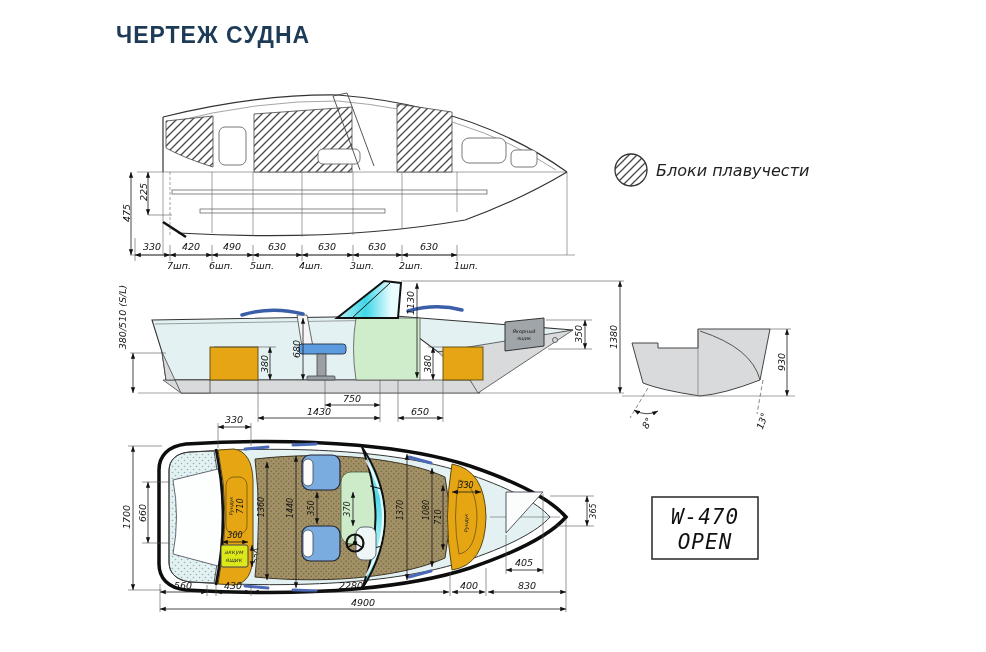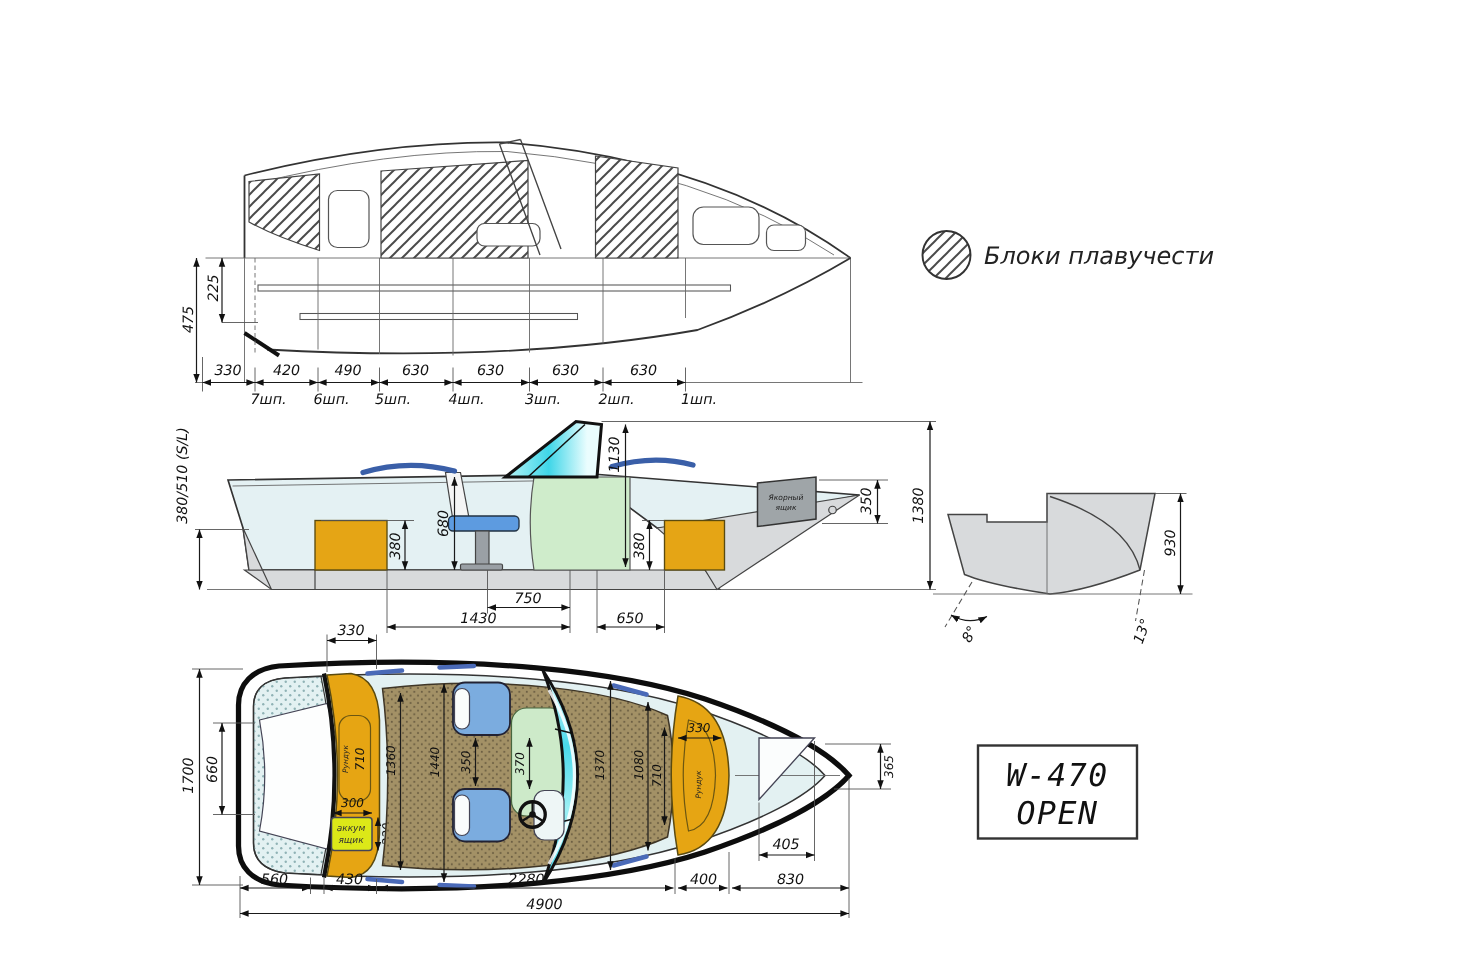--- a/index.html
+++ b/index.html
@@ -24,20 +24,21 @@
   .frame{font-style:italic;font-size:9.5px;fill:#111;text-anchor:middle}
   .rot{dominant-baseline:central}
   .legend-label{font-style:italic;font-size:16px;fill:#222}
   .badge-text{font-style:italic;font-size:21px;fill:#111;text-anchor:middle;
               font-family:"DejaVu Sans Mono",monospace;letter-spacing:1px}
 </style>
 </head>
 <body>
 
 <div class="page">
+  <h1 class="page-title">ЧЕРТЕЖ СУДНА</h1>
 
   <svg width="986" height="652" viewBox="0 0 986 652">
     <defs>
       <marker id="arr" viewBox="0 0 10 10" refX="8" refY="5" markerWidth="9" markerHeight="9" orient="auto-start-reverse">
           <path d="M0,2 L8,5 L0,8 Z" fill="#111"></path>
         </marker>
       <pattern id="hatch" width="8" height="8" patternUnits="userSpaceOnUse">
         <rect width="8" height="8" fill="#fff"></rect>
         <line x1="0" y1="8" x2="8" y2="0" stroke="#4a4a4a" stroke-width="1.3"></line>
         <line x1="-2" y1="2" x2="2" y2="-2" stroke="#4a4a4a" stroke-width="1.3"></line>

